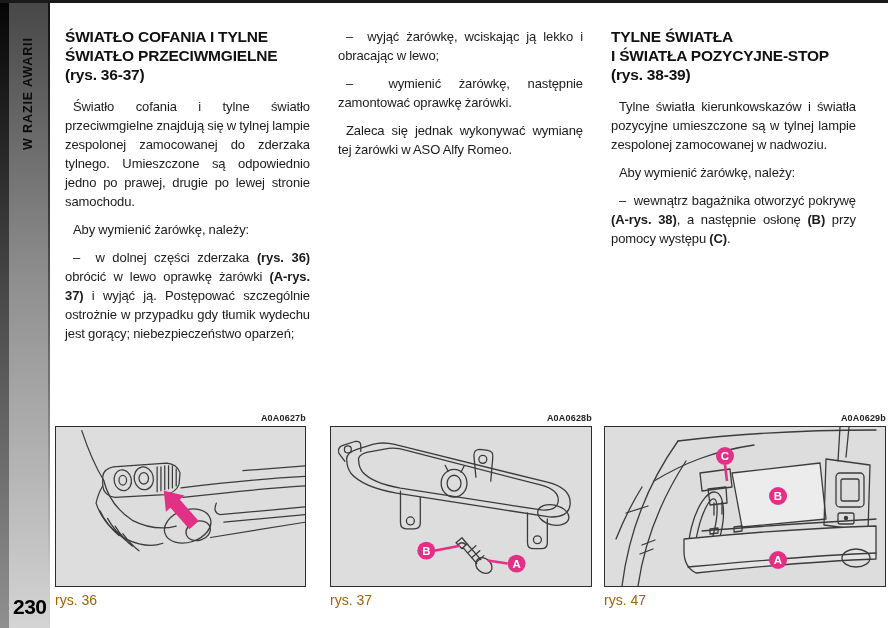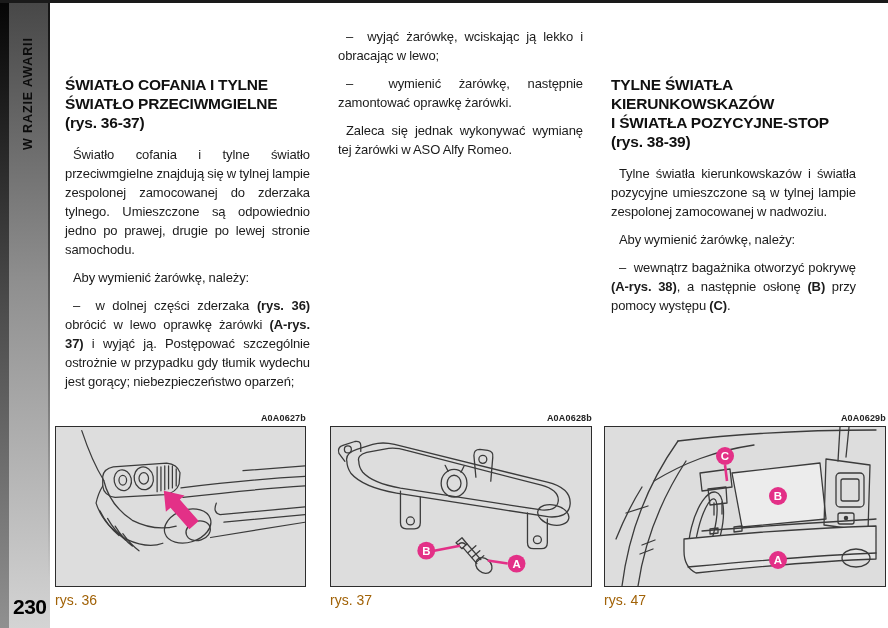--- a/index.html
+++ b/index.html
@@ -18,21 +18,21 @@
              background:linear-gradient(180deg,#141414 0%,rgba(40,40,40,.45) 55%,rgba(70,70,70,0) 92%); }
   .sidebar-tab-label { position:absolute; left:21px; top:150px; transform:rotate(-90deg);
              transform-origin:0 0; white-space:nowrap; font-weight:700; font-size:12.5px;
              letter-spacing:.9px; color:#0c0c0c; }
   .pagenum { position:absolute; left:13px; bottom:9px; font-size:21px; font-weight:700;
              color:#000; letter-spacing:-.5px; }
 
   .text-columns { position:absolute; left:65px; top:27px; width:801px; display:flex; gap:28px; }
   .col { width:245px; }
   .col-heading { font-size:15.5px; line-height:19px; font-weight:700; letter-spacing:-.2px;
-                 color:#101010; margin-bottom:13px;margin-top:48px; }
+                 color:#101010; margin-bottom:13px; }
   .para { font-size:13px; line-height:19px; text-align:justify; text-indent:8px;
           margin-bottom:9px; word-spacing:-.3px; letter-spacing:-.1px; }
   .para b { font-weight:700; }
 
   .fig { position:absolute; top:413px; }
   #fig36 { left:55px;  width:251px; }
   #fig37 { left:330px; width:262px; }
   #fig38 { left:604px; width:282px; }
   .figcode { height:13px; font-size:9px; font-weight:700; text-align:right; color:#222;
              letter-spacing:.2px; }
@@ -71,21 +71,20 @@
     <p class="para"><span>–&nbsp;&nbsp;w dolnej części zderzaka </span><b>(rys. 36)</b><span> obrócić w lewo oprawkę żarówki </span><b>(A-rys. 37)</b><span> i wyjąć ją. Postępować szczególnie ostrożnie w przypadku gdy tłumik wydechu jest gorący; niebezpieczeństwo oparzeń;</span></p>
   </section>
   <section class="col">
     <p class="para"><span>–&nbsp;&nbsp;wyjąć żarówkę, wciskając ją lekko i obracając w lewo;</span></p>
     <p class="para"><span>–&nbsp;&nbsp;wymienić żarówkę, następnie zamontować oprawkę żarówki.</span></p>
     <p class="para"><span>Zaleca się jednak wykonywać wymianę tej żarówki w ASO Alfy Romeo.</span></p>
   </section>
   <section class="col">
     <h2 class="col-heading">
         <div>TYLNE ŚWIATŁA</div>
-        <div>KIERUNKOWSKAZÓW</div>
         <div>I ŚWIATŁA POZYCYJNE-STOP</div>
         <div>(rys. 38-39)</div>
       </h2>
     <p class="para"><span>Tylne światła kierunkowskazów i światła pozycyjne umieszczone są w tylnej lampie zespolonej zamocowanej w nadwoziu.</span></p>
     <p class="para"><span>Aby wymienić żarówkę, należy:</span></p>
     <p class="para"><span>–&nbsp;&nbsp;wewnątrz bagażnika otworzyć pokrywę </span><b>(A-rys. 38)</b><span>, a następnie osłonę </span><b>(B)</b><span> przy pomocy występu </span><b>(C)</b><span>.</span></p>
   </section>
 </main>
 
 <figure class="fig" id="fig36">

